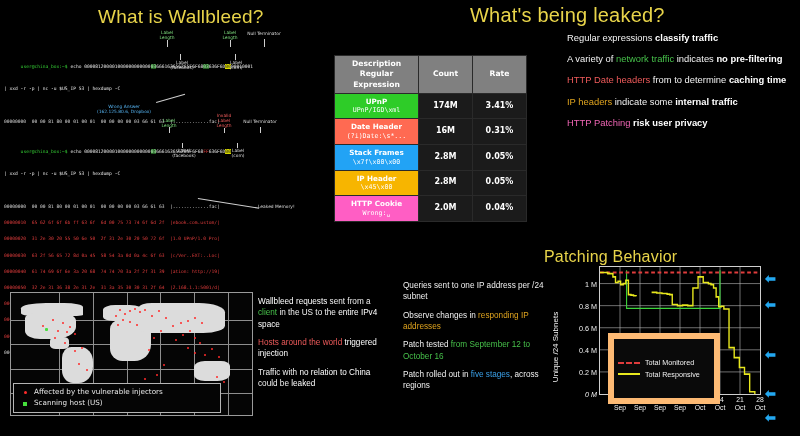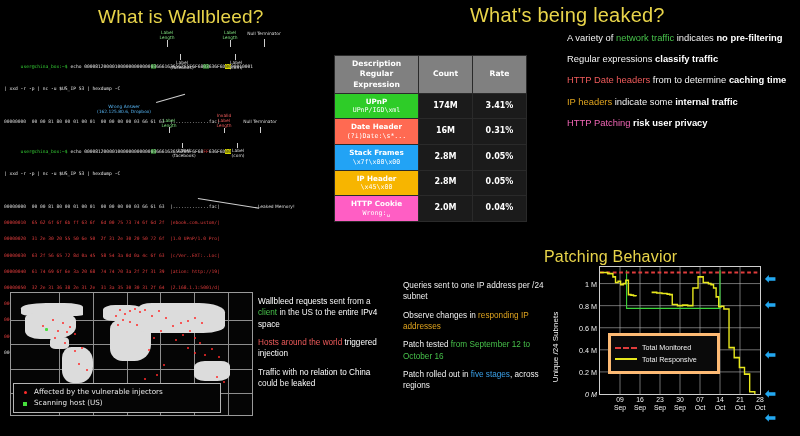--- a/index.html
+++ b/index.html
@@ -137,21 +137,21 @@
     transform:translate(-50%,-50%) rotate(-90deg);
     transform-origin:center;
     color:#f0f0f0; font-size:8px; white-space:nowrap;
   }
   .ytick { position:absolute; right:100%; margin-right:3px; transform:translateY(-50%);
            color:#f0f0f0; font-size:7.2px; white-space:nowrap; }
   .xtick { position:absolute; top:100%; margin-top:2px; transform:translateX(-50%);
            color:#f0f0f0; font-size:6.8px; text-align:center; line-height:1.25; }
   #legend {
     position:absolute; left:8px; top:52%; width:112px;
-    background:#0a0a0a; border:3px solid #fdba74; padding:6px 4px;
+    background:#0a0a0a; border:6px solid #fdba74; padding:18px 4px;
   }
   #legend div { display:flex; align-items:center; gap:5px; color:#f0f0f0; font-size:7.2px; line-height:1.6; }
   .ls-red { width:22px; height:0; border-top:2px dashed #e03c3c; }
   .ls-yel { width:22px; height:0; border-top:2px solid #e8e81e; }
   .arrow {
     position:absolute; right:-1px; width:19px; height:9px;
     color:#23a8f0; font-size:13px; line-height:9px; font-weight:700;
   }
 </style>
 </head>
@@ -278,22 +278,22 @@
           <span>HTTP Cookie</span>
           <span class="re">Wrong:␣</span>
         </td>
         <td class="num">2.0M</td>
         <td class="num">0.04%</td>
       </tr>
     </tbody>
   </table>
 
   <ul id="leak-list">
+      <li><span>Regular expressions </span><b>classify traffic</b></li>
       <li><span>A variety of </span><span class="k-green">network traffic</span><span> indicates </span><b>no pre-filtering</b></li>
-      <li><span>Regular expressions </span><b>classify traffic</b></li>
       <li><span class="k-red">HTTP Date headers</span><span> from to determine </span><b>caching time</b></li>
       <li><span class="k-orange">IP headers</span><span> indicate some </span><b>internal traffic</b></li>
       <li><span class="k-pink">HTTP Patching</span><span> </span><b>risk user privacy</b></li>
     </ul>
 
   <div id="map-wrap">
     <div id="map">
 
       <div class="grid-v" style="left:20%"></div>
         <div class="grid-v" style="left:34%"></div>

